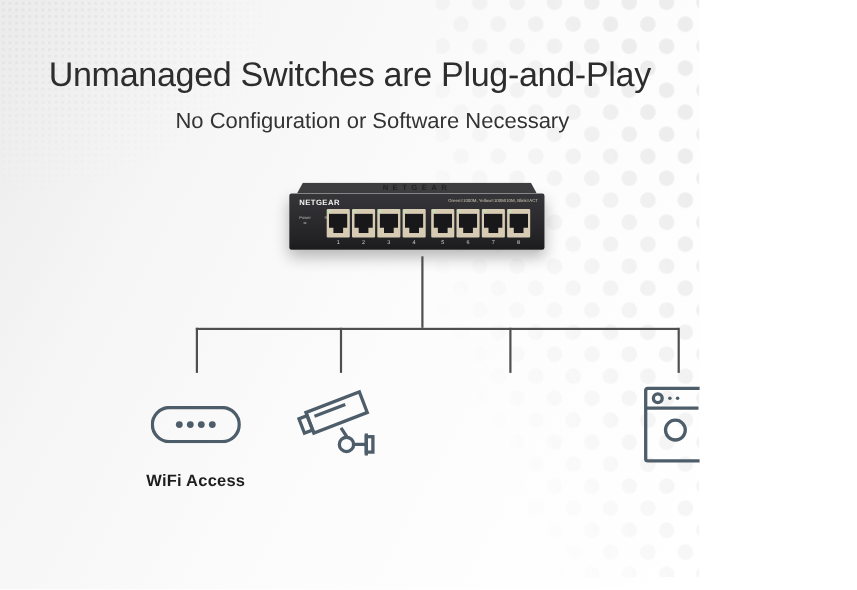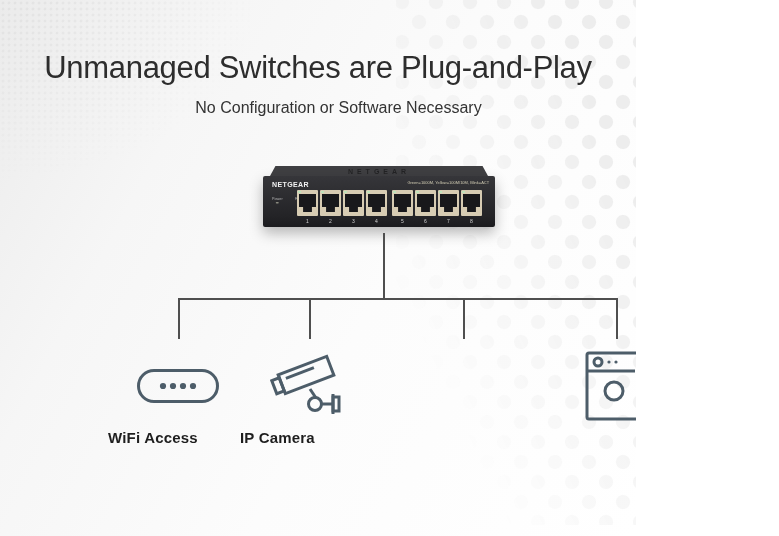--- a/index.html
+++ b/index.html
@@ -22,21 +22,21 @@
       radial-gradient(circle,var(--dot-pattern,#ececec) 6.5px, rgba(236,236,236,0) 7.6px),
       radial-gradient(circle,var(--dot-pattern,#ececec) 6.5px, rgba(236,236,236,0) 7.6px);
     background-size:34px 40px;
     background-position:6px 2px,23px 22px;
     -webkit-mask-image:linear-gradient(245deg, rgba(0,0,0,.95) 18%, transparent 78%);
     mask-image:linear-gradient(245deg, rgba(0,0,0,.95) 18%, transparent 78%);
   }
   
   .header{position:absolute; left:0; right:0; top:50px; text-align:center;}
   .header h1{margin:0; font-size:31px; font-weight:300; letter-spacing:-.3px; color:var(--title-text,#2d2d2d);}
-  .header p{margin:13px 0 0; font-size:16px; font-weight:400; color:#333;padding-left:41px;}
+  .header p{margin:13px 0 0; font-size:20px; font-weight:400; color:#333;padding-left:41px;}
 
   
   .switch{position:absolute; left:263px; top:166px; width:232px;}
   .switch-top{
     width:218px; height:10px; margin:0 auto; background:var(--switch-top,#3f3f42);
     clip-path:polygon(2.5% 0,97.5% 0,100% 100%,0 100%);
     display:flex; align-items:center; justify-content:center;
   }
   .switch-top .emboss{font-size:7px; font-weight:700; letter-spacing:4px; color:rgba(0,0,0,.45);}
   .switch-front{
@@ -67,21 +67,21 @@
   
   .conn{position:absolute; background:var(--connector-line,#4f4f4f);}
   .conn-stem{left:383px; top:233px; width:1.5px; height:65px;}
   .conn-h{left:178px; top:298px; width:439px; height:1.5px;}
   .conn-d1{left:178px; top:298px; width:1.5px; height:41px;}
   .conn-d2{left:309px; top:298px; width:1.5px; height:41px;}
   .conn-d3{left:463px; top:298px; width:1.5px; height:41px;}
   .conn-d4{left:616px; top:298px; width:1.5px; height:41px;}
 
   
-  .device{position:absolute; top:348px; width:140px; text-align:left;}
+  .device{position:absolute; top:348px; width:140px; text-align:center;}
   .device .icon-area{height:76px; display:flex; align-items:center; justify-content:center; color:var(--icon-stroke,#4d5d69);}
   .device .dlabel{margin-top:5px; font-size:15px; font-weight:700; letter-spacing:.2px; color:var(--label-text,#1e1e1e);}
   .dev-wifi{left:108px;} .dev-cam{left:240px;} .dev-pc{left:390px;} .dev-nas{left:544px;}
   svg{display:block;}
 </style>
 </head>
 <body>
 
 <div class="stage">
 
@@ -187,21 +187,20 @@
           <line x1="16" y1="23" x2="46" y2="23"></line>
           <rect x="2" y="20" width="8" height="14"></rect>
         </g>
         <line x1="40" y1="41" x2="46" y2="50"></line>
         <circle cx="45" cy="56" r="6.5"></circle>
         <line x1="51.5" y1="56" x2="63" y2="56"></line>
         <line x1="63" y1="46" x2="63" y2="66"></line>
         <rect x="63" y="49" width="6" height="14"></rect>
       </svg>
     </div>
-    <div class="dlabel">IP Camera</div>
   </div>
 
 
   <div class="device dev-nas">
     <div class="icon-area">
       <svg width="58" height="70" viewBox="0 0 58 70" fill="none" stroke="currentColor" stroke-width="3">
         <rect x="2" y="2" width="54" height="66" rx="2"></rect>
         <line x1="2" y1="20" x2="50" y2="20"></line>
         <circle cx="13" cy="11" r="4"></circle>
         <circle cx="24" cy="11" r="1.6" fill="currentColor" stroke="none"></circle>

